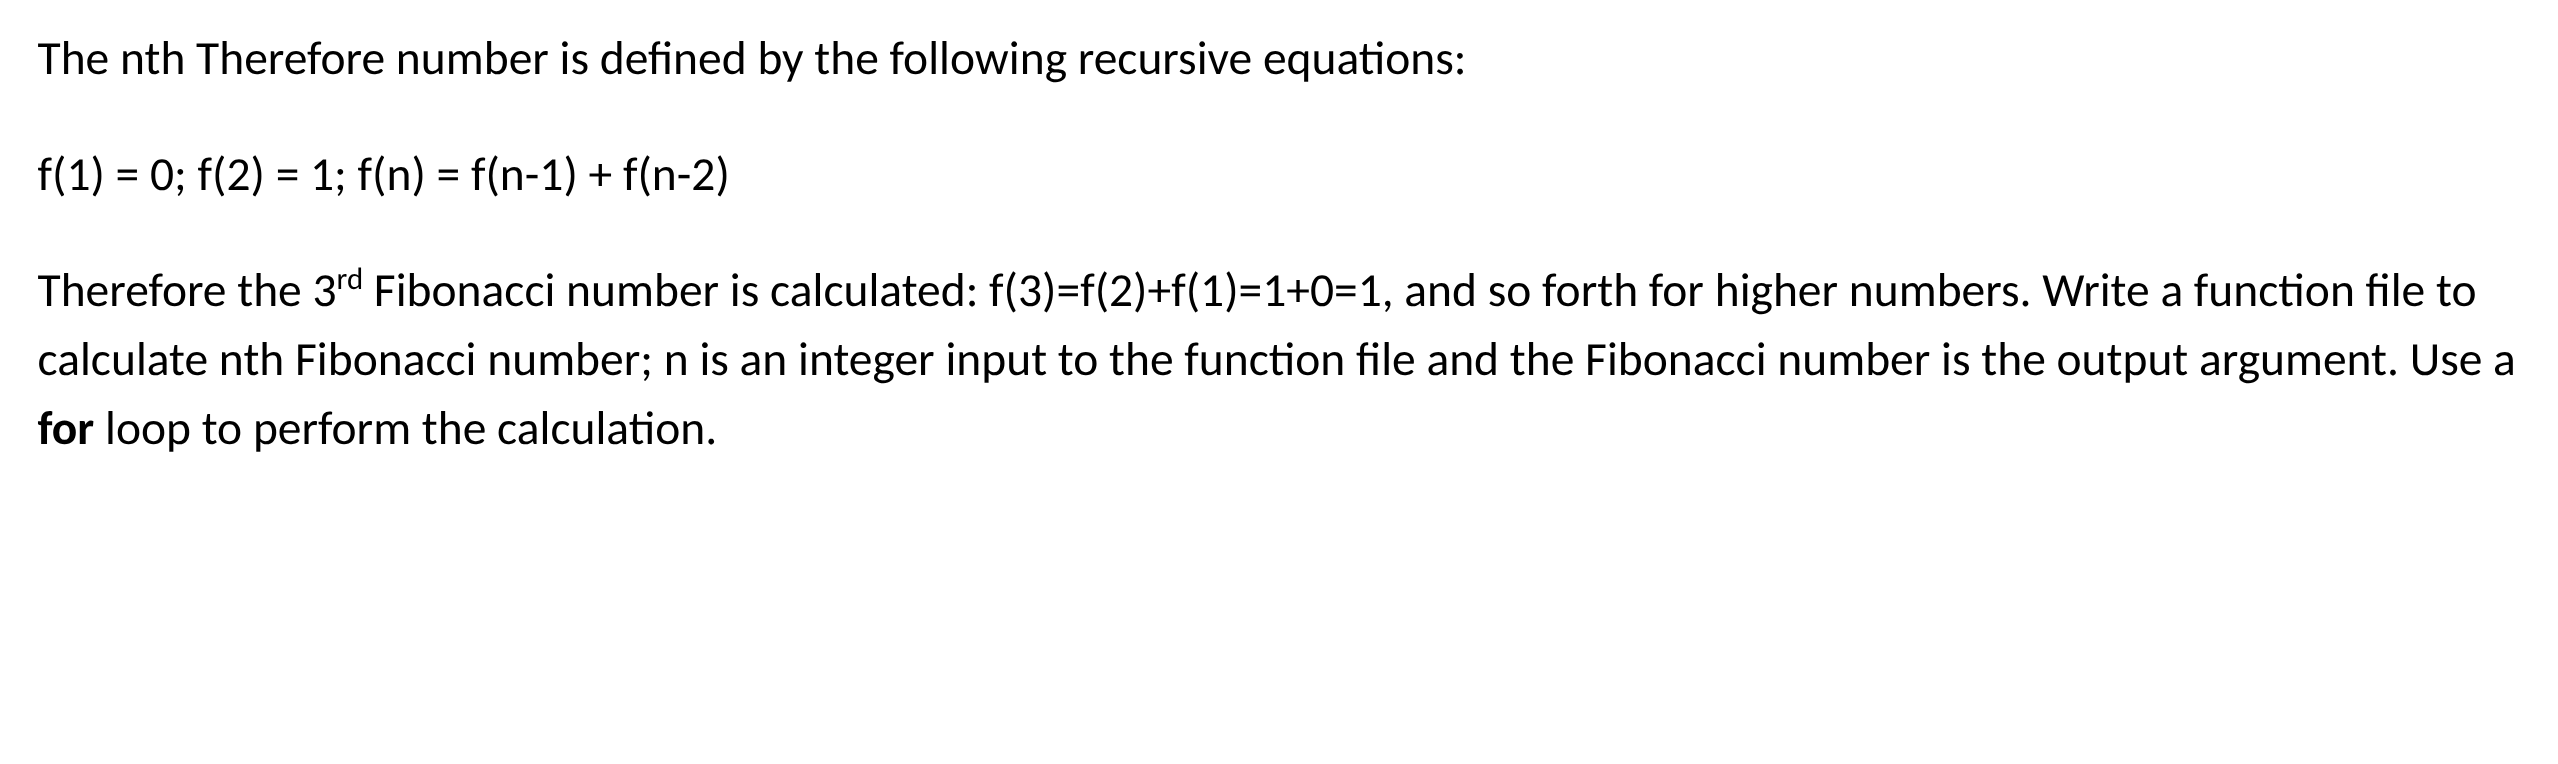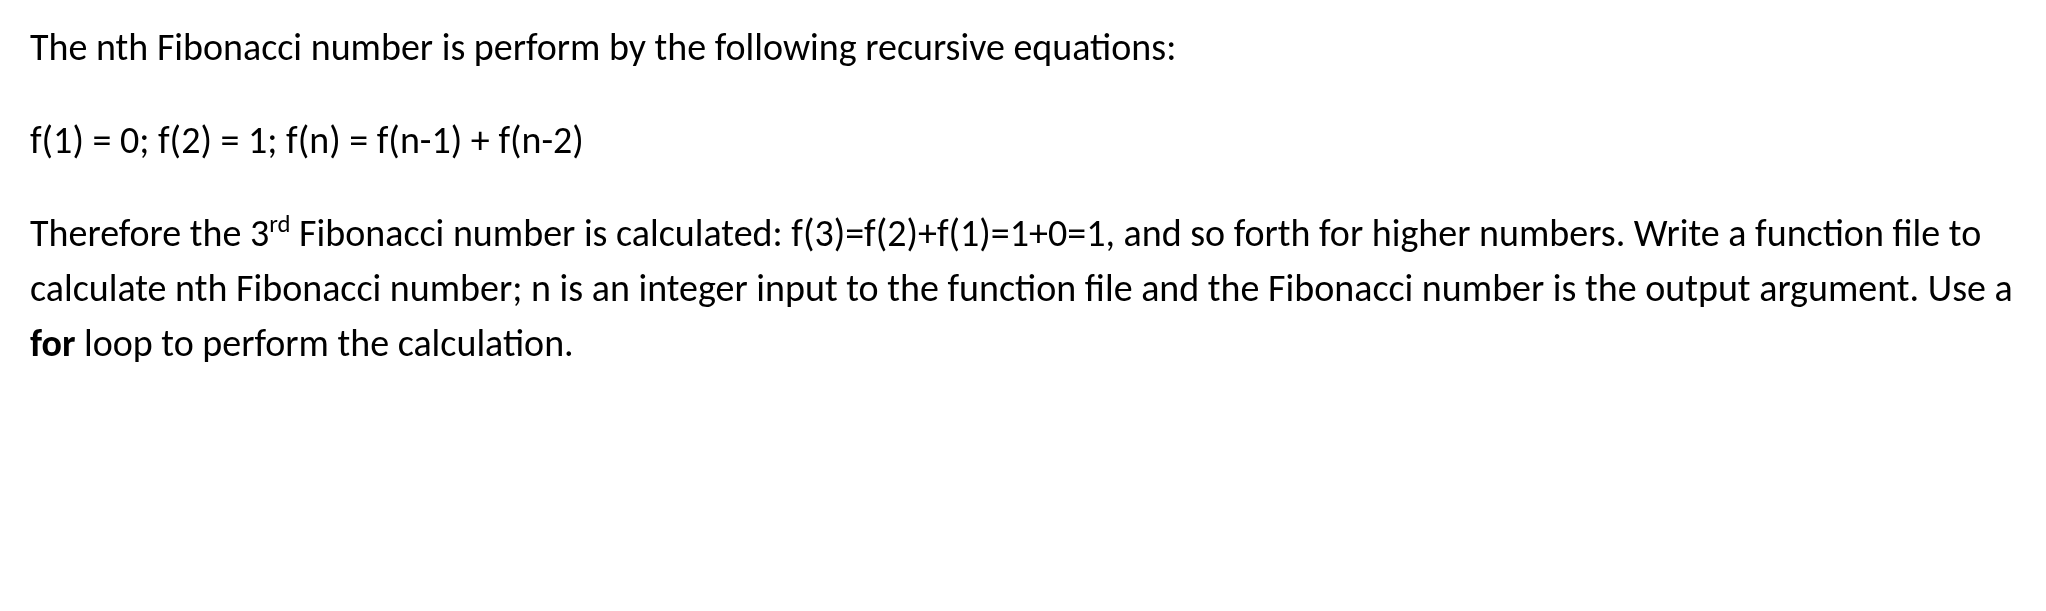--- a/index.html
+++ b/index.html
@@ -25,21 +25,21 @@
       line-height: 0;
     }
     .bold {
       font-weight: bold;
     }
   </style>
 </head>
 <body>
 
 <div class="paragraph">
-  <span>The nth Fibonacci number is perform by the following recursive equations:</span>
+  <span>The nth Therefore number is defined by the following recursive equations:</span>
 </div>
 
 <div class="paragraph">
   <span>f(1) = 0;  f(2) = 1; f(n) = f(n-1) + f(n-2)</span>
 </div>
 
 <div class="paragraph">
   <span>Therefore the 3</span><sup>rd</sup><span> Fibonacci number is calculated: f(3)=f(2)+f(1)=1+0=1, and so forth for higher numbers.  Write a function file to calculate nth Fibonacci number; n is an integer input to the function file and the Fibonacci number is the output argument.  Use a </span><span class="bold">for</span><span> loop to perform the calculation.</span>
 </div>
 

